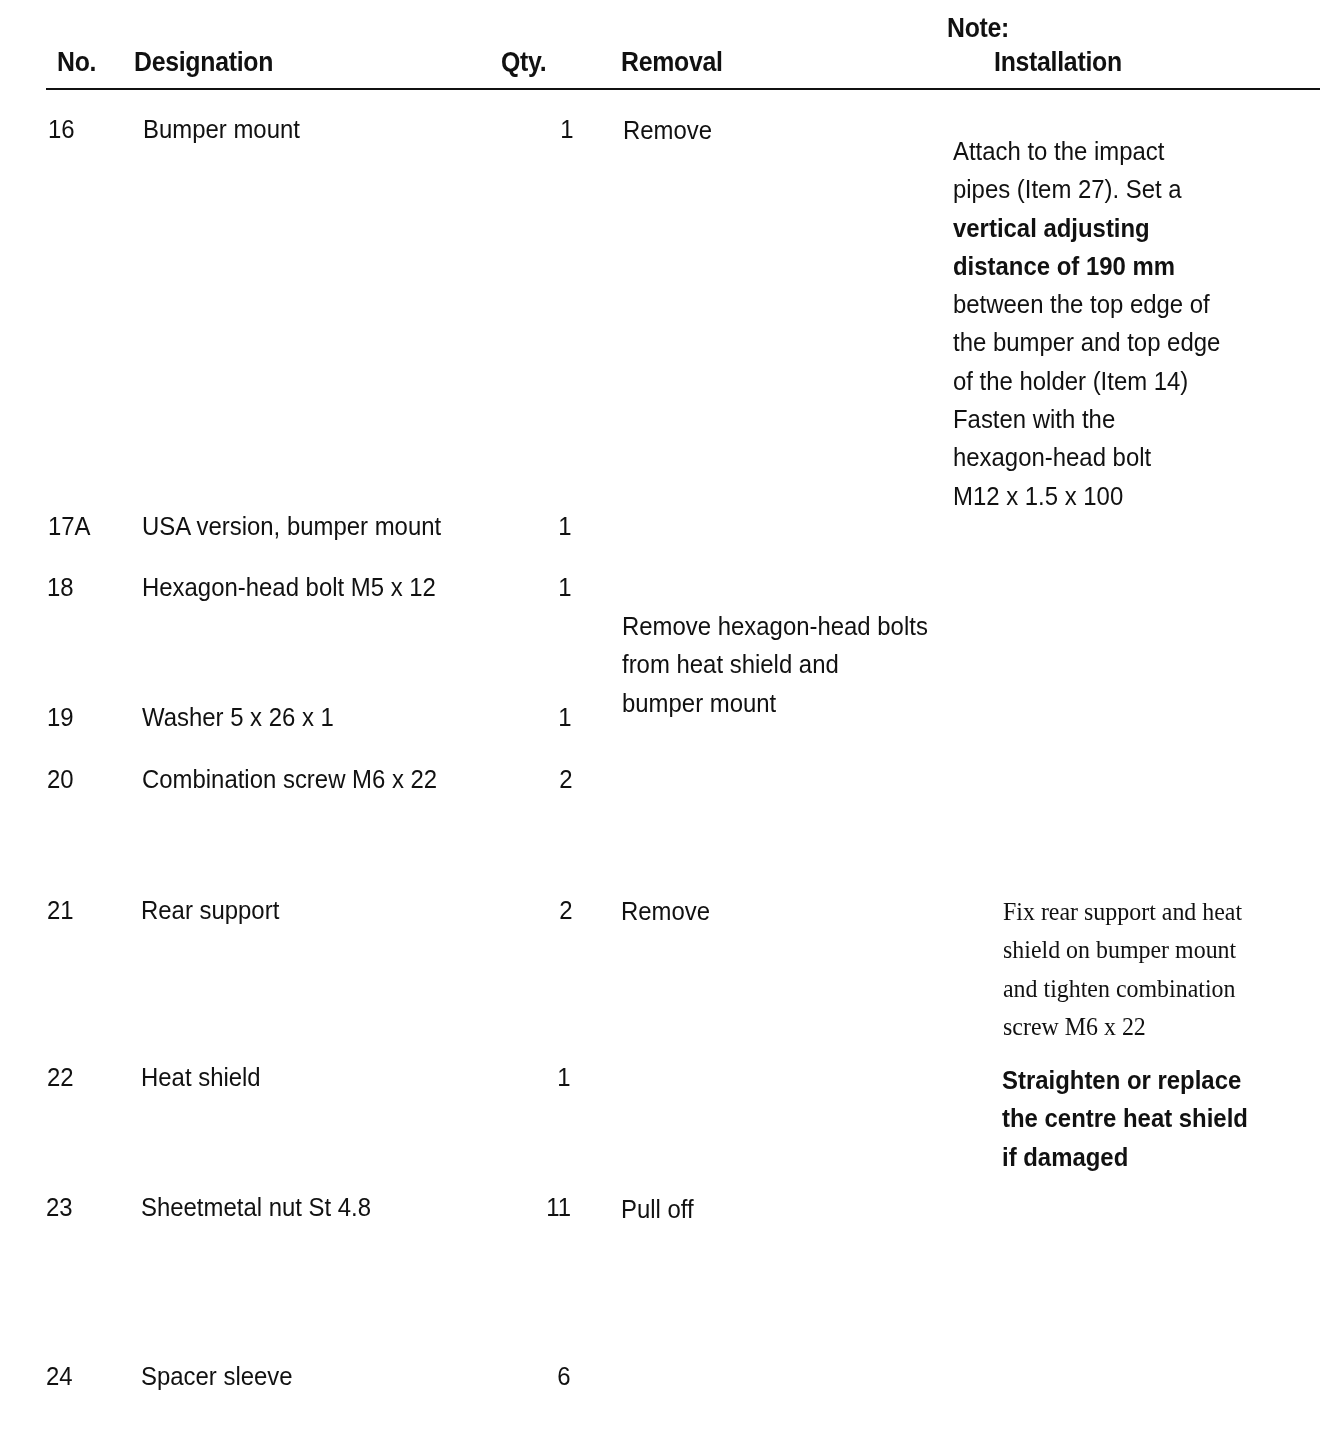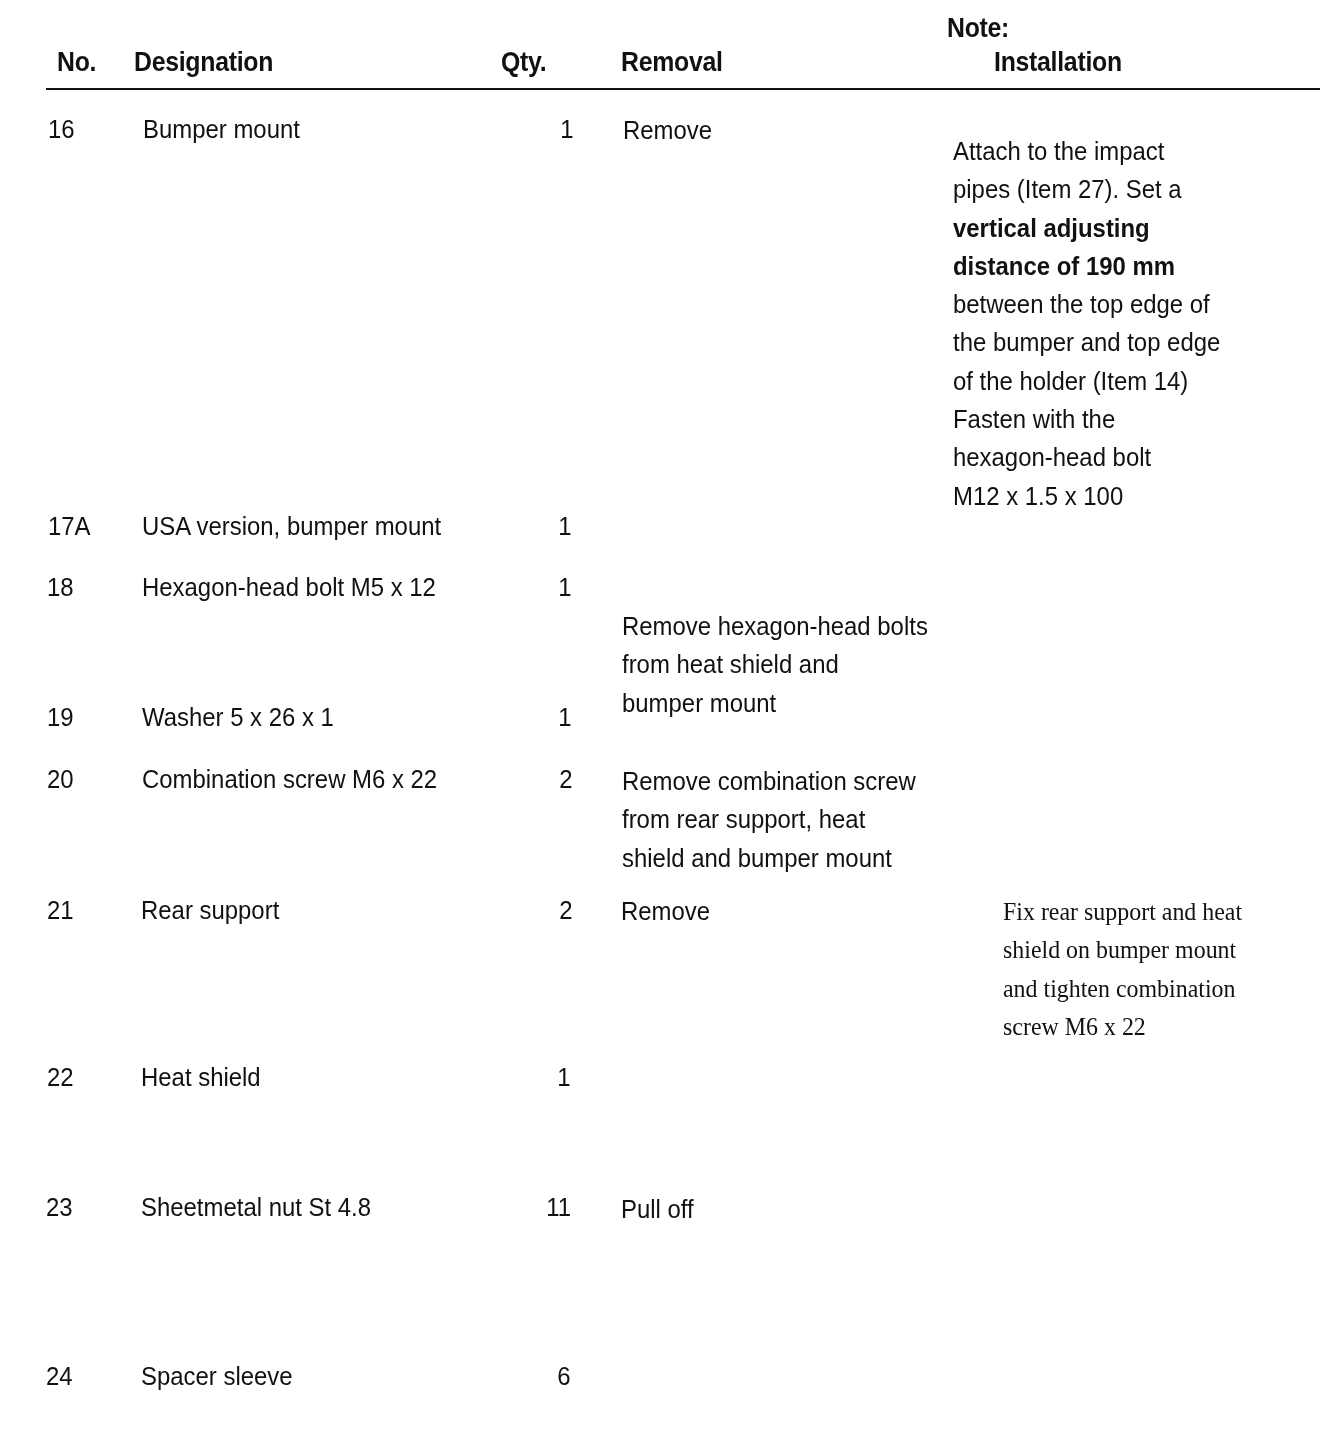--- a/index.html
+++ b/index.html
@@ -57,40 +57,40 @@
     <span class="note-line">bumper mount</span>
   </div>
 
   <div class="cell" style="left:47px; top:698px;">19</div>
   <div class="cell" style="left:142px; top:698px;">Washer 5 x 26 x 1</div>
   <div class="cell right" style="right:773px; top:698px;">1</div>
 
   <div class="cell" style="left:47px; top:760px;">20</div>
   <div class="cell" style="left:142px; top:760px;">Combination screw M6 x 22</div>
   <div class="cell right" style="right:772px; top:760px;">2</div>
-  <div class="note-block" style="left:622px; top:762px;">
-    <span class="note-line">Remove combination screw</span>
-    <span class="note-line">from rear support, heat</span>
-    <span class="note-line">shield and bumper mount</span>
-  </div>
 
   <div class="cell" style="left:47px; top:891px;">21</div>
   <div class="cell" style="left:141px; top:891px;">Rear support</div>
   <div class="cell right" style="right:772px; top:891px;">2</div>
   <div class="cell" style="left:621px; top:892px;">Remove</div>
   <div class="note-block" style="left:1003px; top:893px;font-family:Liberation Serif, serif;">
     <span class="note-line">Fix rear support and heat</span>
     <span class="note-line">shield on bumper mount</span>
     <span class="note-line">and tighten combination</span>
     <span class="note-line">screw M6 x 22</span>
   </div>
 
   <div class="cell" style="left:47px; top:1058px;">22</div>
   <div class="cell" style="left:141px; top:1058px;">Heat shield</div>
   <div class="cell right" style="right:774px; top:1058px;">1</div>
+  <div class="note-block" style="left:1002px; top:1061px;">
+    <span class="note-line bold">Straighten or replace</span>
+    <span class="note-line bold">the centre heat shield</span>
+    <span class="note-line bold">if damaged</span>
+  </div>
 
   <div class="cell" style="left:46px; top:1188px;">23</div>
   <div class="cell" style="left:141px; top:1188px;">Sheetmetal nut St 4.8</div>
   <div class="cell right" style="right:773px; top:1188px;">11</div>
   <div class="cell" style="left:621px; top:1190px;">Pull off</div>
 
   <div class="cell" style="left:46px; top:1357px;">24</div>
   <div class="cell" style="left:141px; top:1357px;">Spacer sleeve</div>
   <div class="cell right" style="right:774px; top:1357px;">6</div>
 

